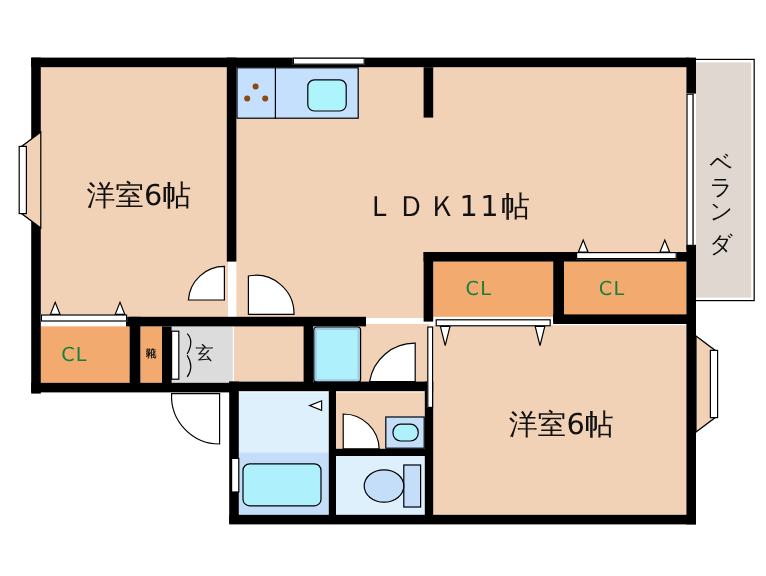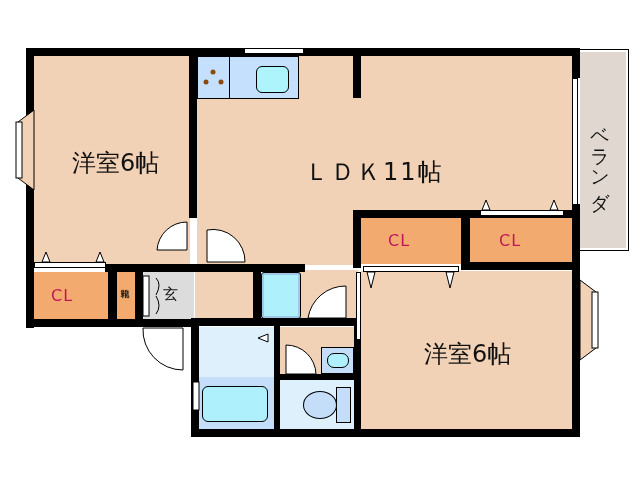--- a/index.html
+++ b/index.html
@@ -7,21 +7,21 @@
   .abs{position:absolute;box-sizing:border-box;}
   .room{background:#f2d2b6;}
   .closet{background:#f2aa6e;}
   .wet{background:#ddf0fc;}
   .wet2{background:#c4defa;}
   .entry{background:#dcdcdc;}
   .veranda{background:#e0d8d0;border:2px solid #fff;outline:1px solid #000;}
   .wall{background:#000;}
   .lbl{position:absolute;color:#111;white-space:nowrap;line-height:1;}
   .big{font-size:24px;}
-  .cl{font-size:16px;color:#be185d;letter-spacing:1px;}
+  .cl{font-size:16px;color:#15803d;letter-spacing:1px;}
   .win{background:#fff;border:1px solid #000;box-sizing:border-box;}
   svg{position:absolute;overflow:visible;}
 </style>
 </head>
 <body>
 
 <div class="abs veranda" style="left:578px;top:50px;width:50px;height:200px;"></div>
 
 <div class="abs room" style="left:34px;top:56px;width:156px;height:210px;"></div>
 <div class="abs room" style="left:197px;top:56px;width:375px;height:155px;"></div>

